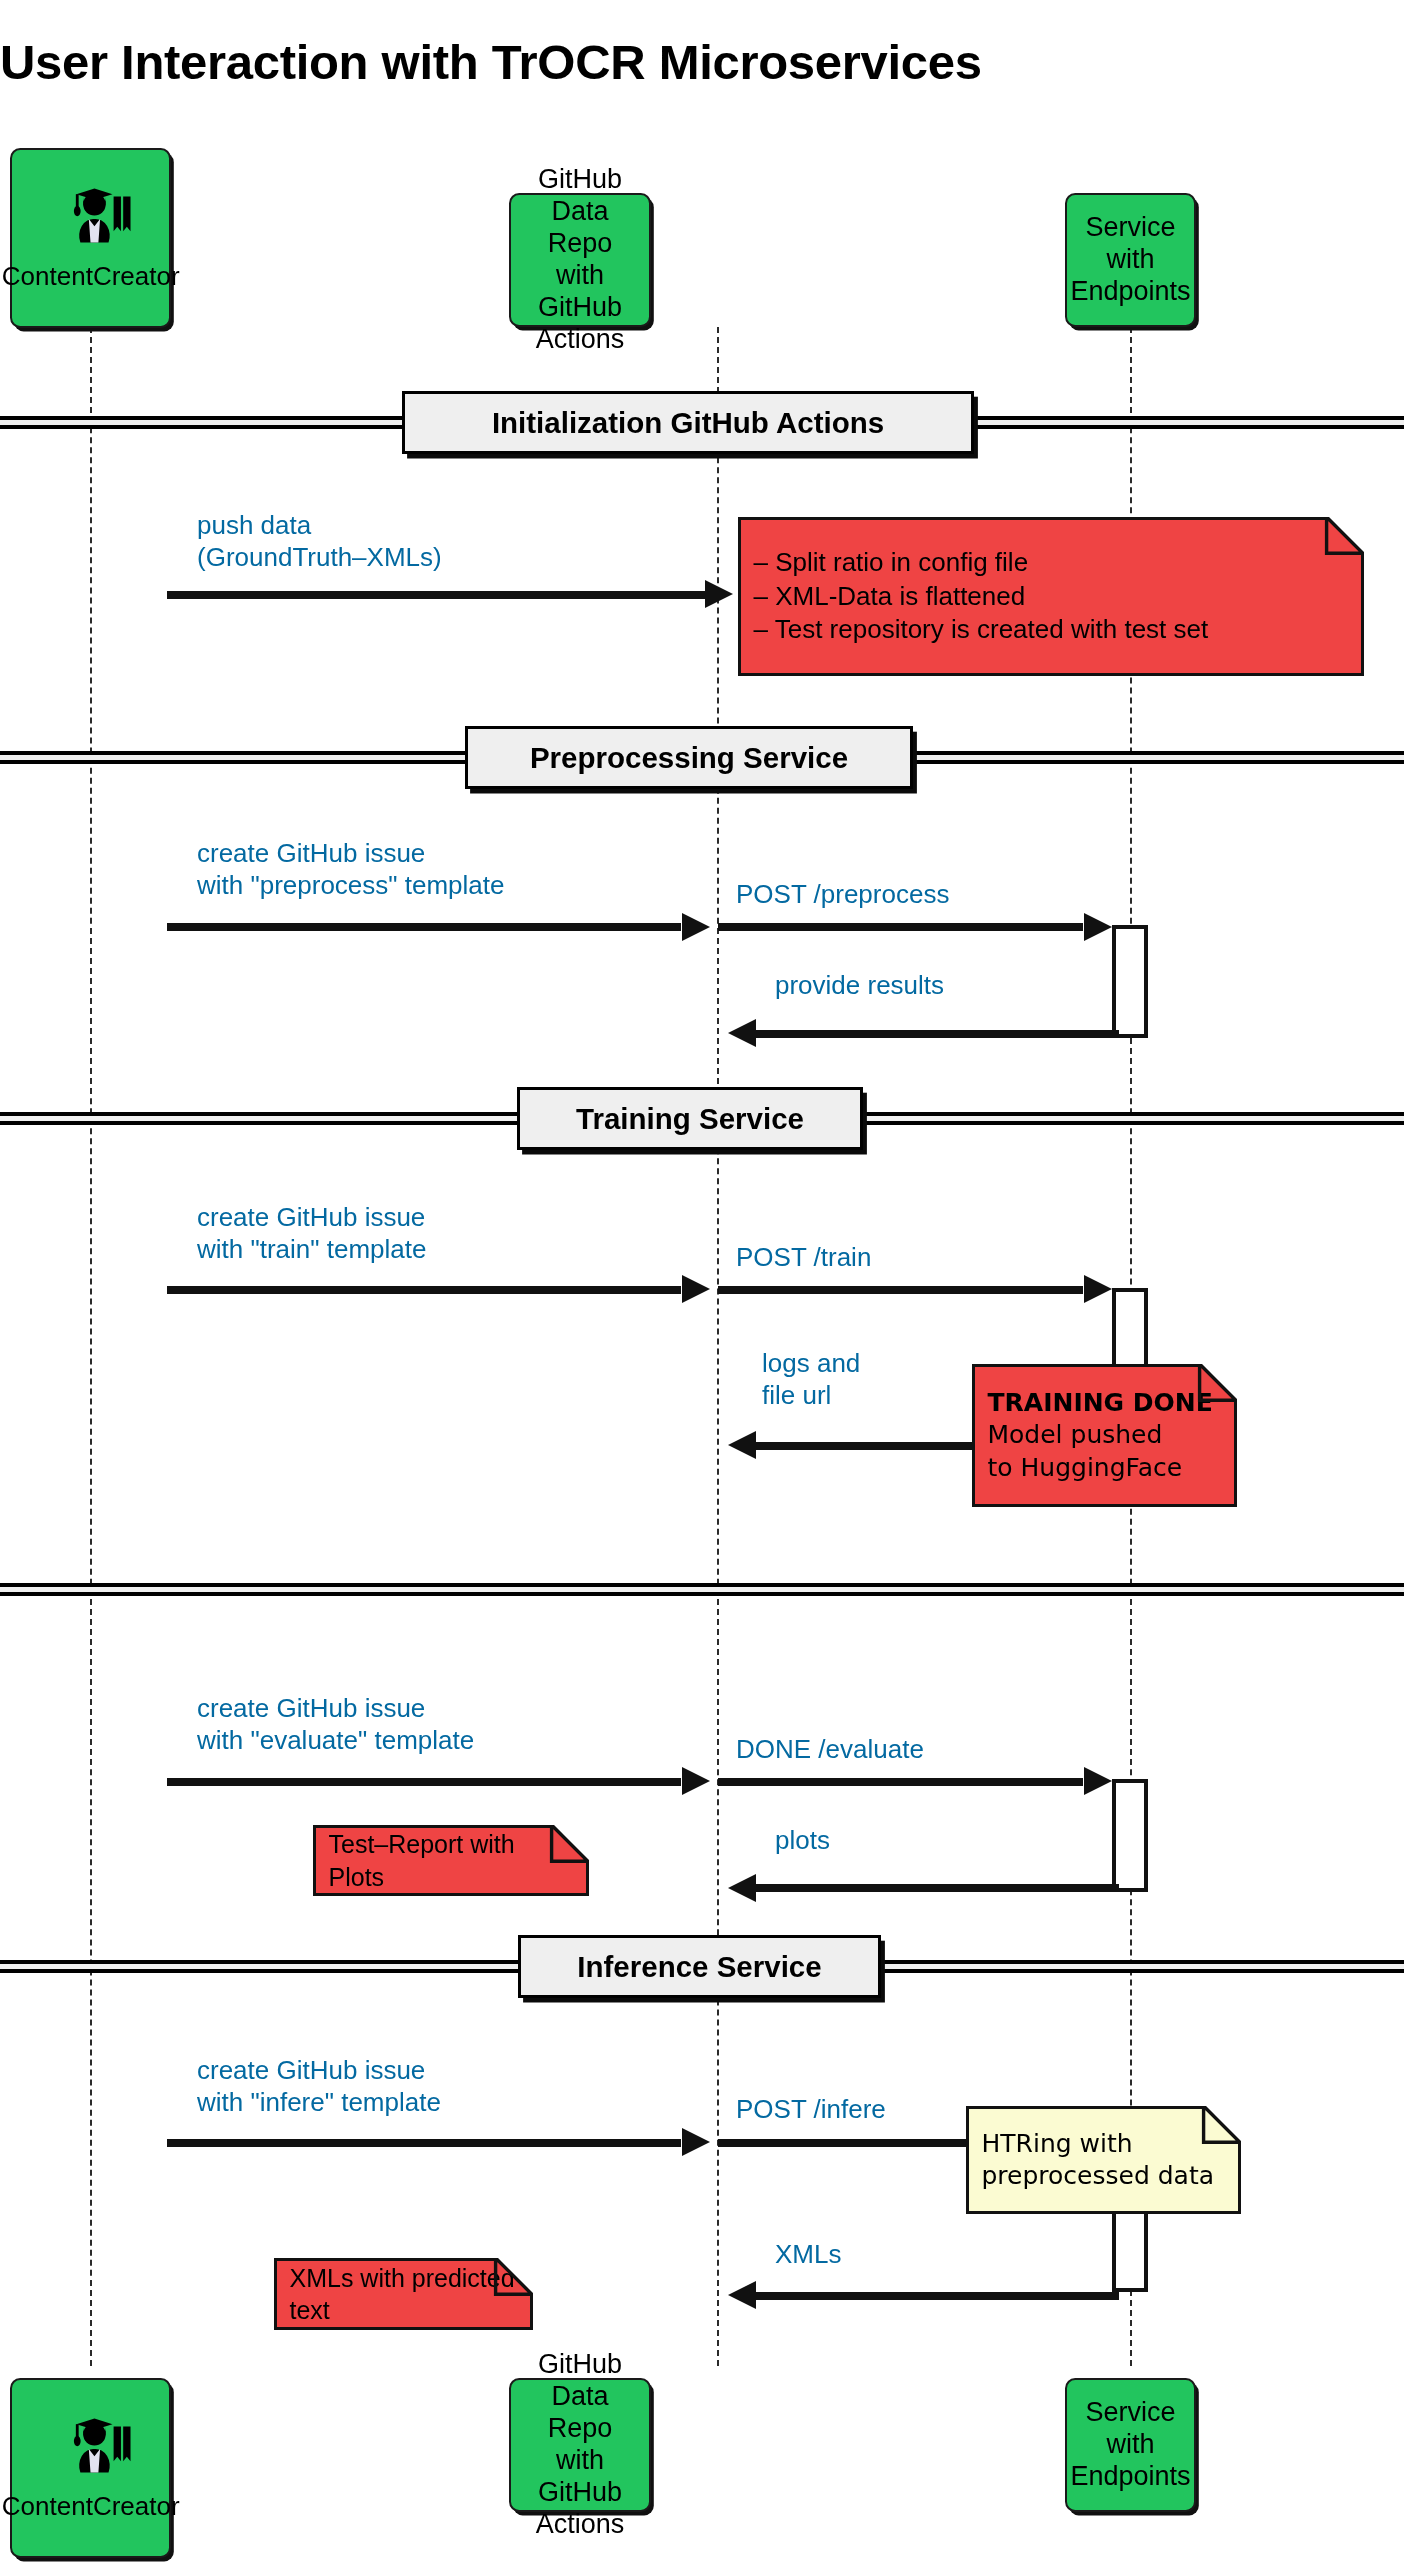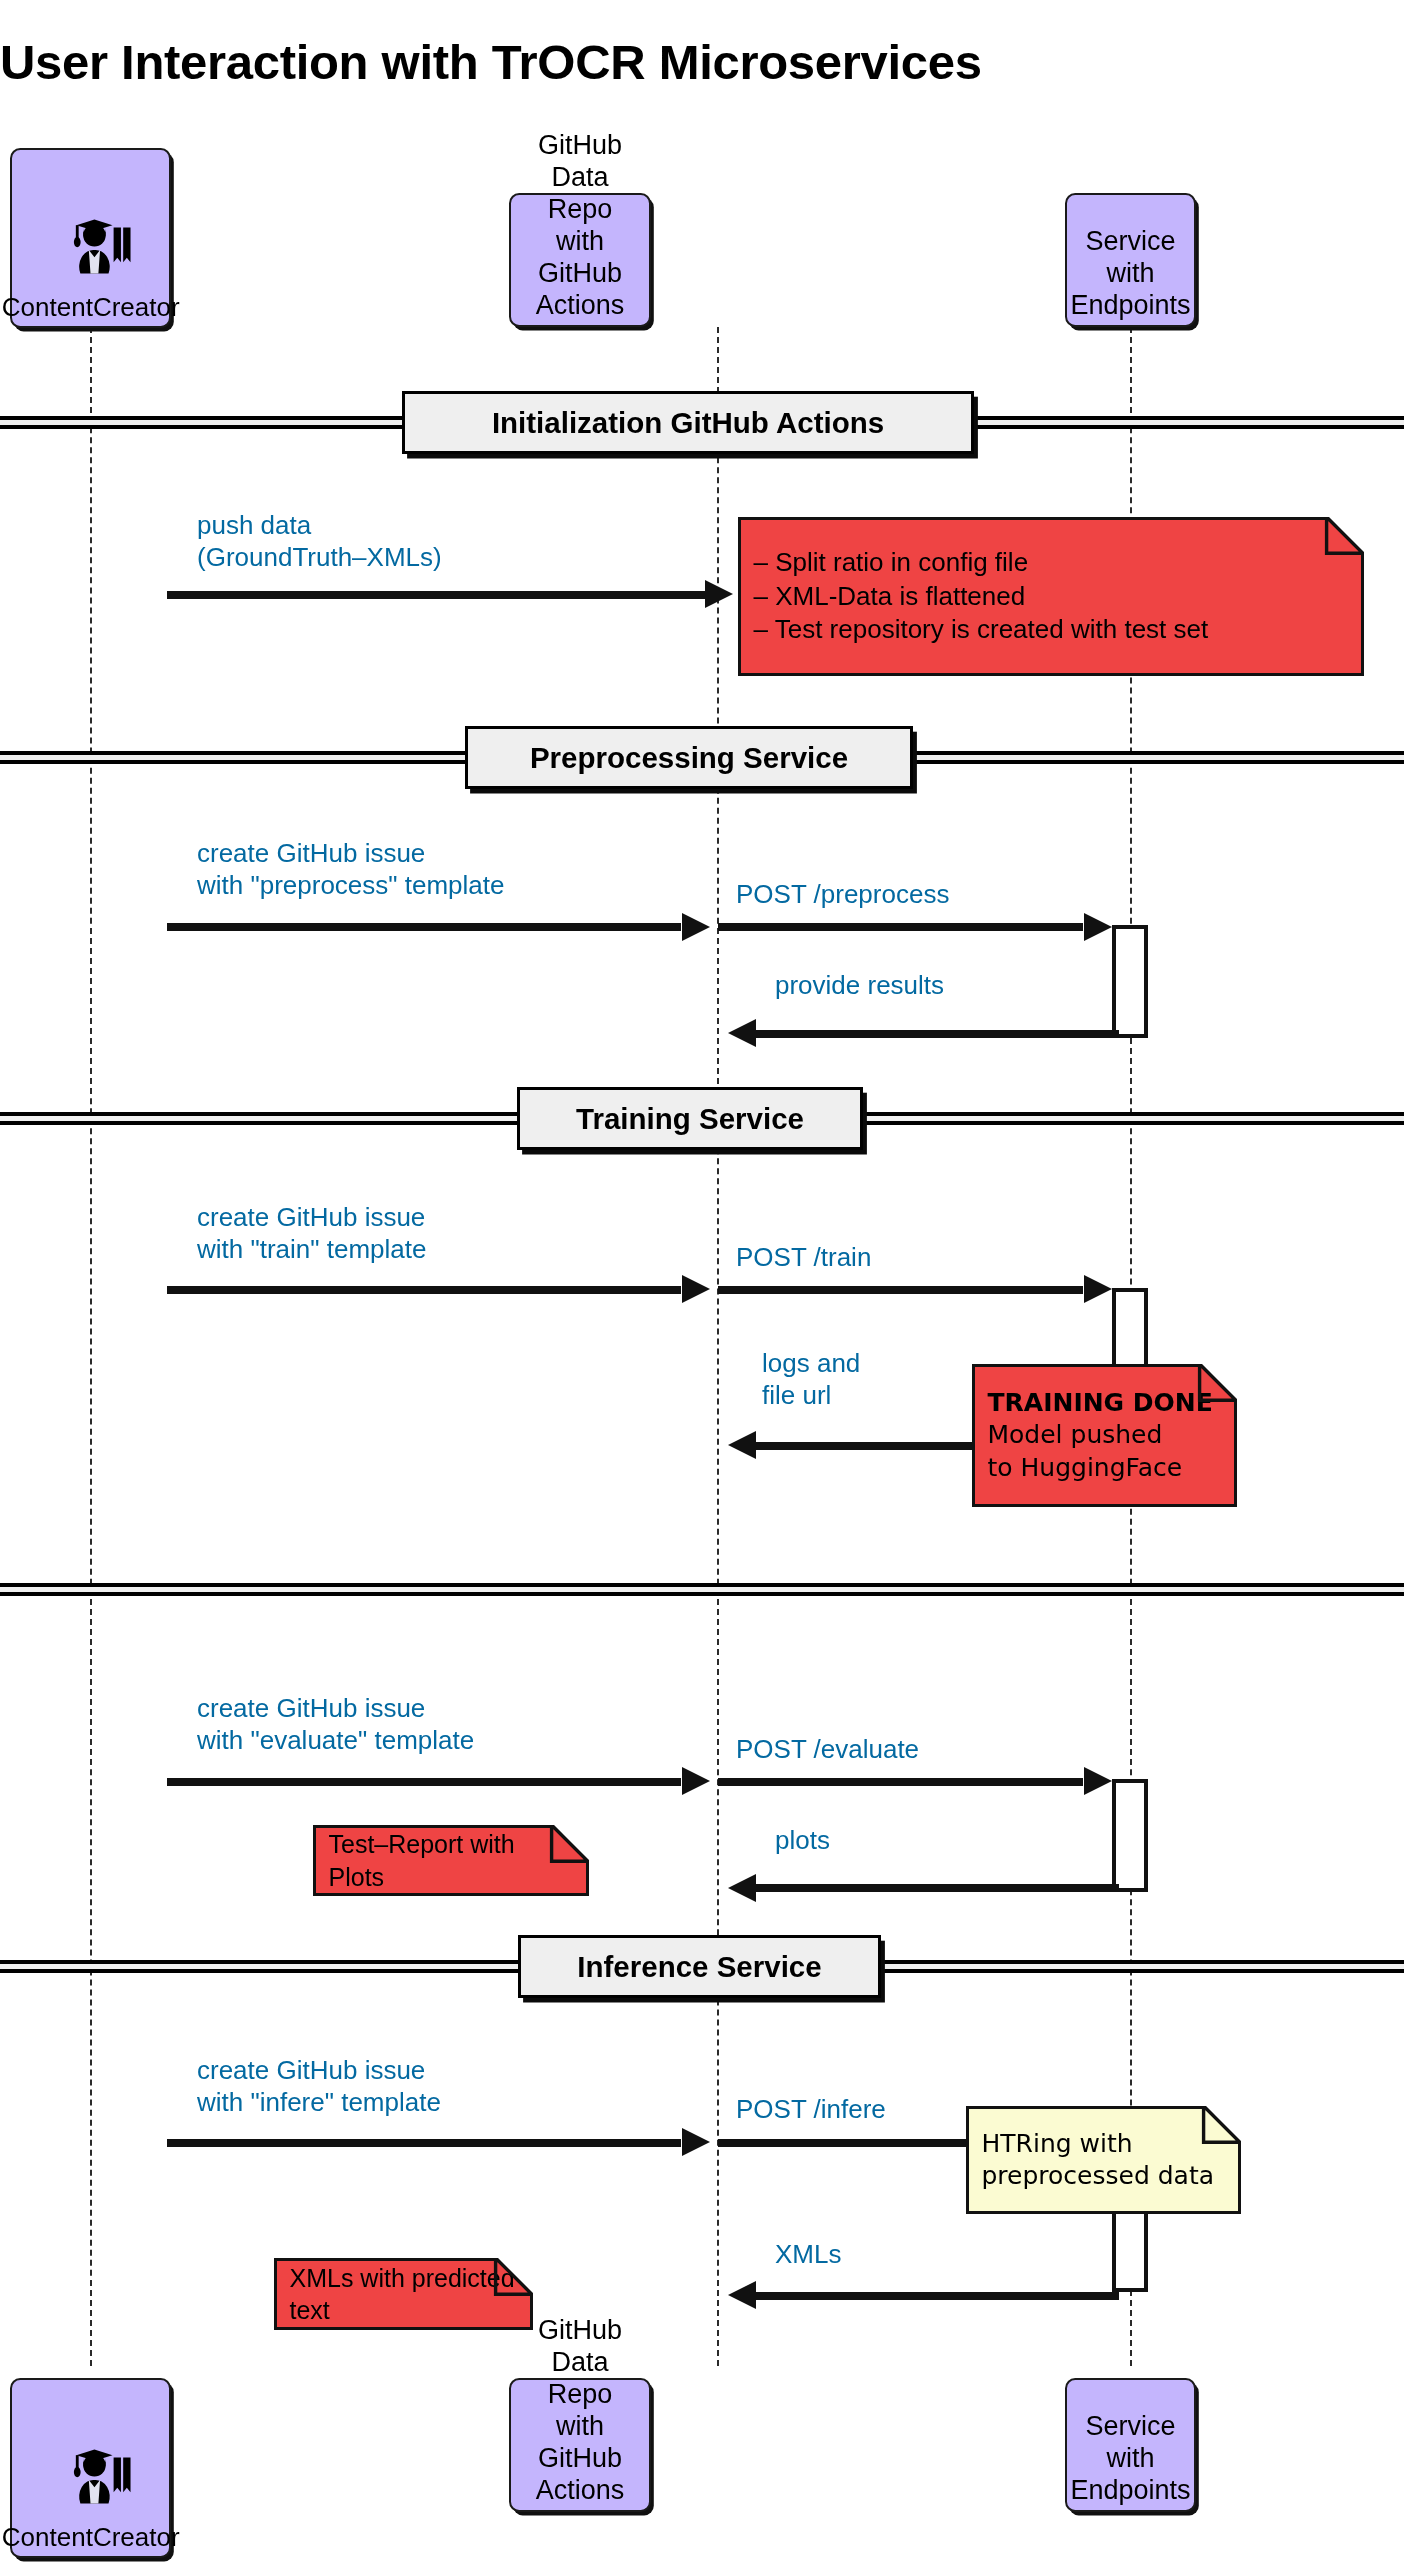--- a/index.html
+++ b/index.html
@@ -22,29 +22,29 @@
     text-align:left;
     font-size:49px;
     font-weight:bold;
     color:#000000;
     letter-spacing:-0.3px;
     font-family:"Liberation Sans", sans-serif;
   }
   
   .participant{
     position:absolute;
-    background:#c4b5fd;
+    background:#22c55e;
     border:2.3px solid #1a1a1a;
     border-radius:10.2px;
     box-shadow:3.4px 4px 0 -0.6px #101010;
     box-sizing:border-box;
     display:flex;
     flex-direction:column;
     align-items:center;
-    justify-content:flex-end;
+    justify-content:center;
     color:#000;
     font-size:26px;
     line-height:1.18;
     text-align:center;
     padding:3.4px 5.7px;
   }
   .participant .plabel{white-space:pre-line;}
   .actor-icon{
     display:block;
     margin-bottom:8px;
@@ -260,21 +260,21 @@
 to HuggingFace</span>
   </div>
 
   <div class="divider-lines" style="top:1583px;"></div>
 
   <div class="msg-label" style="left:197px; top:1693px; width:544px;">create GitHub issue
 with "evaluate" template</div>
   <div class="msg-line" style="left:167px; top:1778px; width:514px;"></div>
   <div class="arrow-r" style="left:682px; top:1767px;"></div>
 
-  <div class="msg-label" style="left:736px; top:1734px; width:397px;">POST /evaluate</div>
+  <div class="msg-label" style="left:736px; top:1734px; width:397px;">DONE /evaluate</div>
   <div class="msg-line" style="left:718px; top:1778px; width:365px;"></div>
   <div class="arrow-r" style="left:1084px; top:1767px;"></div>
 
   <div class="activation" style="left:1112px; top:1779px; width:36px; height:113px;"></div>
 
   <div class="msg-label" style="left:775px; top:1825px; width:227px;">plots</div>
   <div class="msg-line" style="left:756px; top:1884px; width:363px;"></div>
   <div class="arrow-l" style="left:728px; top:1874px;"></div>
 
   <div class="note green" style="left:313px; top:1825px; width:276px; height:71px; font-size:25px; padding:0 12.5px;">

